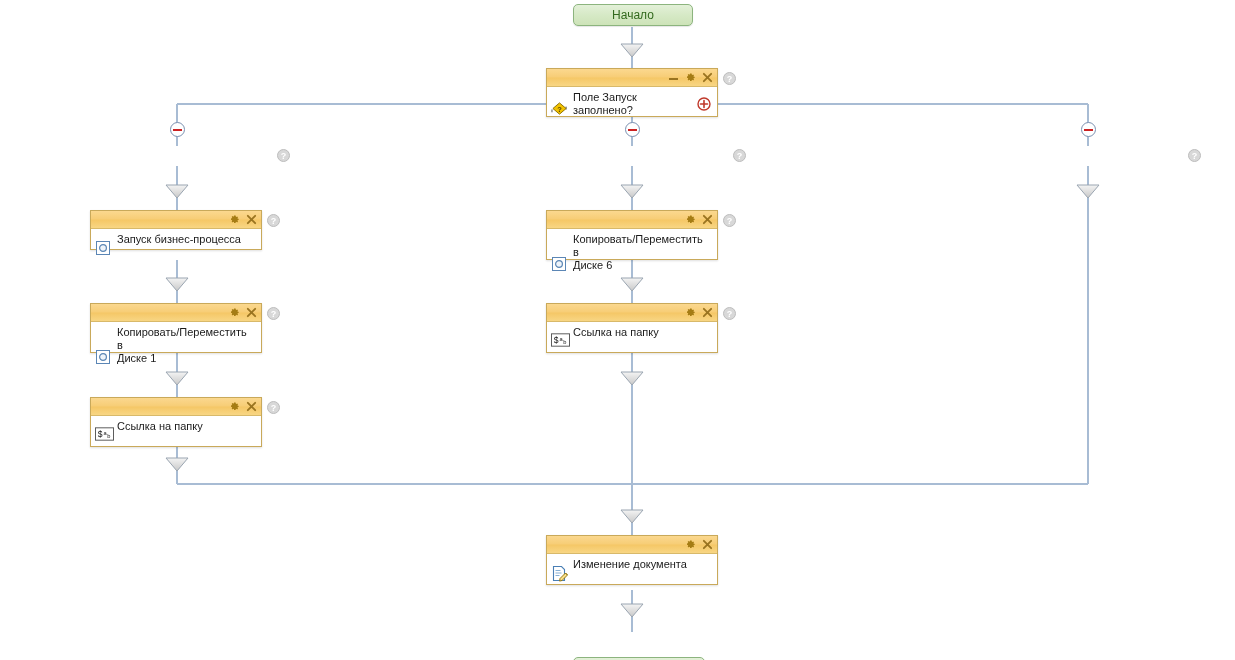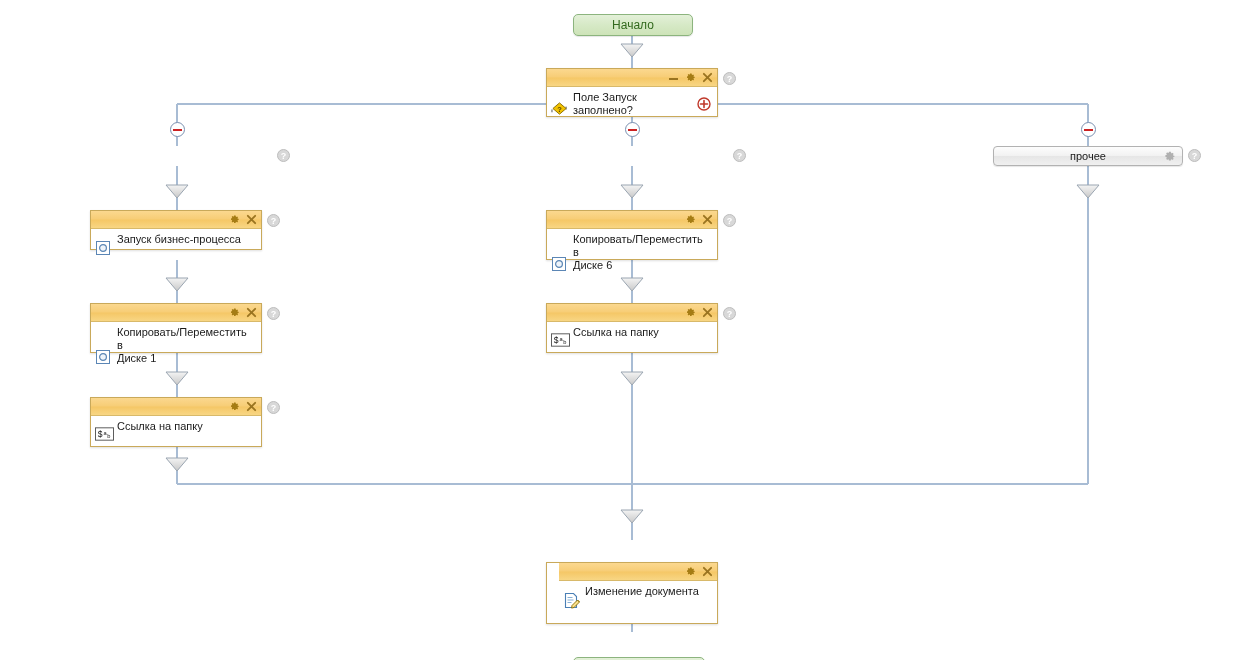--- a/index.html
+++ b/index.html
@@ -222,21 +222,21 @@
       <polygon points="166,458 188,458 177,471"></polygon>
       <polygon points="621,185 643,185 632,198"></polygon>
       <polygon points="621,278 643,278 632,291"></polygon>
       <polygon points="621,372 643,372 632,385"></polygon>
       <polygon points="621,510 643,510 632,523"></polygon>
       <polygon points="621,604 643,604 632,617"></polygon>
       <polygon points="1077,185 1099,185 1088,198"></polygon>
     </g>
   </svg>
 
-  <div class="terminal" style="left:573px; top:14px; width:120px;">Начало</div>
+  <div class="terminal" style="left:573px; top:4px; width:120px;">Начало</div>
 
   <div class="box" style="left:546px; top:68px; width:172px; height:49px;">
     <div class="box-title">
       <span class="tb-btn tb-min"></span>
       <span class="tb-btn tb-gear">
         <svg width="11" height="11" viewBox="0 0 16 16">
           <path fill="#a57c14" d="M8 5.4A2.6 2.6 0 1 0 8 10.6 2.6 2.6 0 0 0 8 5.4zm0 4.1a1.5 1.5 0 1 1 0-3 1.5 1.5 0 0 1 0 3z"></path>
           <path fill="#a57c14" d="M14 7h-1.2a4.9 4.9 0 0 0-.5-1.2l.9-.9-1.4-1.4-.9.9A4.9 4.9 0 0 0 9.7 3.2V2H7.3v1.2c-.4.1-.8.3-1.2.5l-.9-.9L3.8 4.2l.9.9c-.2.4-.4.8-.5 1.2H3v2.4h1.2c.1.4.3.8.5 1.2l-.9.9 1.4 1.4.9-.9c.4.2.8.4 1.2.5V13h2.4v-1.2c.4-.1.8-.3 1.2-.5l.9.9 1.4-1.4-.9-.9c.2-.4.4-.8.5-1.2H14V7z"></path>
         </svg>
       </span>
@@ -268,29 +268,20 @@
   <div class="help" style="left:723px; top:72px;">?</div>
 
   <div class="collapse" style="left:170px; top:122px;"></div>
   <div class="collapse" style="left:625px; top:122px;"></div>
   <div class="collapse" style="left:1081px; top:122px;"></div>
 
   <div class="help" style="left:277px; top:149px;">?</div>
 
   <div class="help" style="left:733px; top:149px;">?</div>
 
-  <div class="branch" style="left:993px; top:146px; width:190px;">
-    <span>прочее</span>
-    <span class="bgear">
-      <svg width="13" height="13" viewBox="0 0 16 16">
-        <path fill="#b0b0b0" d="M8 5.4A2.6 2.6 0 1 0 8 10.6 2.6 2.6 0 0 0 8 5.4zm0 4.1a1.5 1.5 0 1 1 0-3 1.5 1.5 0 0 1 0 3z"></path>
-        <path fill="#b0b0b0" d="M14 7h-1.2a4.9 4.9 0 0 0-.5-1.2l.9-.9-1.4-1.4-.9.9A4.9 4.9 0 0 0 9.7 3.2V2H7.3v1.2c-.4.1-.8.3-1.2.5l-.9-.9L3.8 4.2l.9.9c-.2.4-.4.8-.5 1.2H3v2.4h1.2c.1.4.3.8.5 1.2l-.9.9 1.4 1.4.9-.9c.4.2.8.4 1.2.5V13h2.4v-1.2c.4-.1.8-.3 1.2-.5l.9.9 1.4-1.4-.9-.9c.2-.4.4-.8.5-1.2H14V7z"></path>
-      </svg>
-    </span>
-  </div>
   <div class="help" style="left:1188px; top:149px;">?</div>
 
   <div class="box" style="left:90px; top:210px; width:172px; height:40px;">
     <div class="box-title">
       <span class="tb-btn tb-gear">
         <svg width="11" height="11" viewBox="0 0 16 16">
           <path fill="#a57c14" d="M8 5.4A2.6 2.6 0 1 0 8 10.6 2.6 2.6 0 0 0 8 5.4zm0 4.1a1.5 1.5 0 1 1 0-3 1.5 1.5 0 0 1 0 3z"></path>
           <path fill="#a57c14" d="M14 7h-1.2a4.9 4.9 0 0 0-.5-1.2l.9-.9-1.4-1.4-.9.9A4.9 4.9 0 0 0 9.7 3.2V2H7.3v1.2c-.4.1-.8.3-1.2.5l-.9-.9L3.8 4.2l.9.9c-.2.4-.4.8-.5 1.2H3v2.4h1.2c.1.4.3.8.5 1.2l-.9.9 1.4 1.4.9-.9c.4.2.8.4 1.2.5V13h2.4v-1.2c.4-.1.8-.3 1.2-.5l.9.9 1.4-1.4-.9-.9c.2-.4.4-.8.5-1.2H14V7z"></path>
         </svg>
       </span>
@@ -415,21 +406,21 @@
           <text x="3" y="10.5" font-size="9" font-family="Liberation Sans, sans-serif" fill="#111111">$</text>
           <text x="9" y="8" font-size="6" font-family="Liberation Sans, sans-serif" fill="#111111">a</text>
           <text x="13" y="11.5" font-size="6" font-family="Liberation Sans, sans-serif" fill="#111111">b</text>
         </svg>
       </span>
       <div>Ссылка на папку</div>
     </div>
   </div>
   <div class="help" style="left:723px; top:307px;">?</div>
 
-  <div class="box" style="left:546px; top:562px; width:172px; height:62px;padding-left:12px;">
+  <div class="box" style="left:546px; top:535px; width:172px; height:50px;">
     <div class="box-title">
       <span class="tb-btn tb-gear">
         <svg width="11" height="11" viewBox="0 0 16 16">
           <path fill="#a57c14" d="M8 5.4A2.6 2.6 0 1 0 8 10.6 2.6 2.6 0 0 0 8 5.4zm0 4.1a1.5 1.5 0 1 1 0-3 1.5 1.5 0 0 1 0 3z"></path>
           <path fill="#a57c14" d="M14 7h-1.2a4.9 4.9 0 0 0-.5-1.2l.9-.9-1.4-1.4-.9.9A4.9 4.9 0 0 0 9.7 3.2V2H7.3v1.2c-.4.1-.8.3-1.2.5l-.9-.9L3.8 4.2l.9.9c-.2.4-.4.8-.5 1.2H3v2.4h1.2c.1.4.3.8.5 1.2l-.9.9 1.4 1.4.9-.9c.4.2.8.4 1.2.5V13h2.4v-1.2c.4-.1.8-.3 1.2-.5l.9.9 1.4-1.4-.9-.9c.2-.4.4-.8.5-1.2H14V7z"></path>
         </svg>
       </span>
       <span class="tb-btn tb-close">
         <svg width="11" height="11" viewBox="0 0 12 12">
           <path stroke="#9a7420" stroke-width="2" stroke-linecap="round" d="M2 2 L10 10 M10 2 L2 10"></path>

